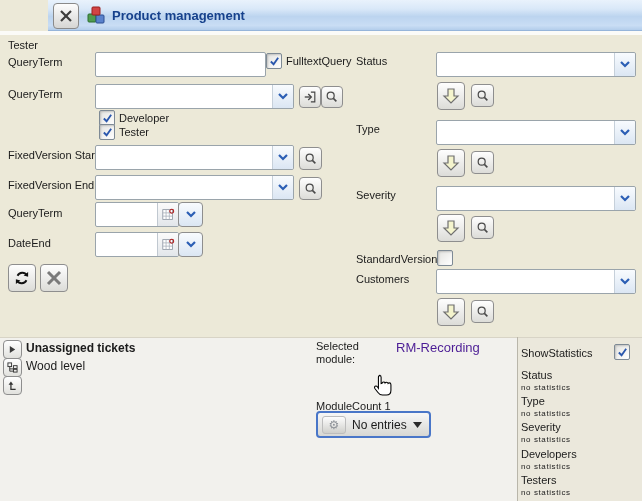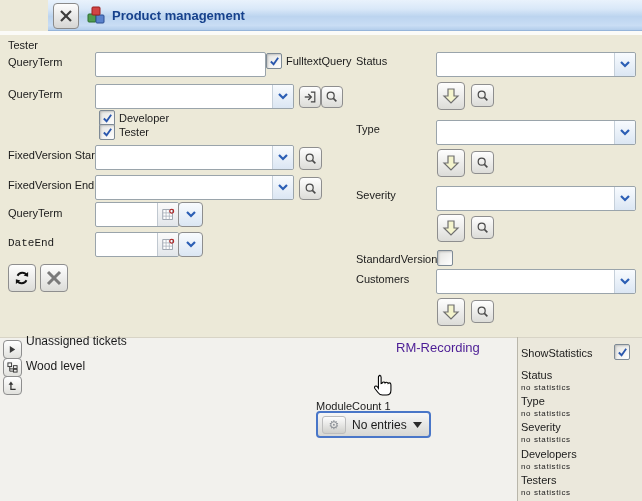--- a/index.html
+++ b/index.html
@@ -234,21 +234,21 @@
         <circle cx="12" cy="4" r="2.4" fill="none" stroke="#b01818" stroke-width="1.3"></circle>
       </svg>
     </span>
   </div>
   <div class="btn-sq" style="left:178px;top:202px;width:23px;height:23px;background:linear-gradient(180deg,#f8fbfe,#dbe6f3);">
     <svg width="10" height="7" viewBox="0 0 10 7">
         <path d="M1 1 l4 4 4 -4" fill="none" stroke="#2b5eb4" stroke-width="2.2"></path>
       </svg>
   </div>
 
-  <span class="lbl" style="left:8px;top:237px;font-family:Liberation Mono, monospace;">DateEnd</span>
+  <span class="lbl" style="left:8px;top:237px;">DateEnd</span>
   <div class="date-input" style="left:95px;top:232px;width:82px;height:23px;">
     <span class="date-value"></span>
     <span class="cal-btn">
       <svg width="13" height="13" viewBox="0 0 16 16">
         <rect x="1" y="2" width="12" height="12" fill="#fff" stroke="#8a93a0"></rect>
         <line x1="1" y1="6" x2="13" y2="6" stroke="#aab2bc"></line>
           <line x1="5" y1="2" x2="5" y2="14" stroke="#aab2bc"></line>
         <line x1="9" y1="2" x2="9" y2="14" stroke="#aab2bc"></line>
           <line x1="1" y1="10" x2="13" y2="10" stroke="#aab2bc"></line>
         <circle cx="12" cy="4" r="2.4" fill="none" stroke="#b01818" stroke-width="1.3"></circle>
@@ -318,23 +318,24 @@
       <rect x="7" y="8" width="4" height="3" fill="none" stroke="#333"></rect>
       <path d="M3 5 v5 h4 M3 7.5 h4" fill="none" stroke="#333"></path>
     </svg>
   </div>
   <div class="mini-btn" style="left:3px;top:376px;">
     <svg width="11" height="11" viewBox="0 0 14 14">
       <polyline points="11,12 5,12 5,5" fill="none" stroke="#333" stroke-width="1.6"></polyline>
       <polygon points="2,6 5,2 8,6" fill="#333"></polygon>
     </svg>
   </div>
-  <span class="tree-label" style="left:26px;top:334px;">Unassigned tickets</span>
+  <span class="tree-label" style="left:26px;top:341px;font-weight:bold;">Unassigned tickets</span>
   <span class="tree-label" style="left:26px;top:359px;">Wood level</span>
 
+  <span class="lbl" style="left:316px;top:340px;width:64px;white-space:normal;line-height:13px;">Selected module:</span>
   <span class="link" style="left:396px;top:340px;">RM-Recording</span>
   <svg class="cursor-hand" width="22" height="25" viewBox="0 0 24 28">
     <path d="M9 1.5 c1.2 0 2 .8 2 2 v7.2 l1 -.2 c0 -1 .8 -1.6 1.8 -1.6 .8 0 1.4 .4 1.6 1.1 .3 -.5 .9 -.8 1.6 -.8 .9 0 1.6 .5 1.8 1.3 .3 -.4 .8 -.6 1.4 -.6 1.1 0 1.8 .8 1.8 2 v6.3 c0 3 -2 5.3 -5 5.3 h-4.5 c-2.5 0 -3.8 -1 -5 -2.8 L4 16.2 c-.8 -1.2 -.2 -2.8 1.2 -2.8 .7 0 1.2 .3 1.8 1.2 l1 1.4 V3.5 c0 -1.2 .8 -2 2 -2 z" fill="#fff" stroke="#000" stroke-width="1.2"></path>
   </svg>
   <span class="lbl" style="left:316px;top:400px;">ModuleCount 1</span>
 
   <div class="entries-btn">
     <span class="gear-chip">⚙</span>
     <span>No entries</span>
     <svg width="9" height="6" viewBox="0 0 9 6">

